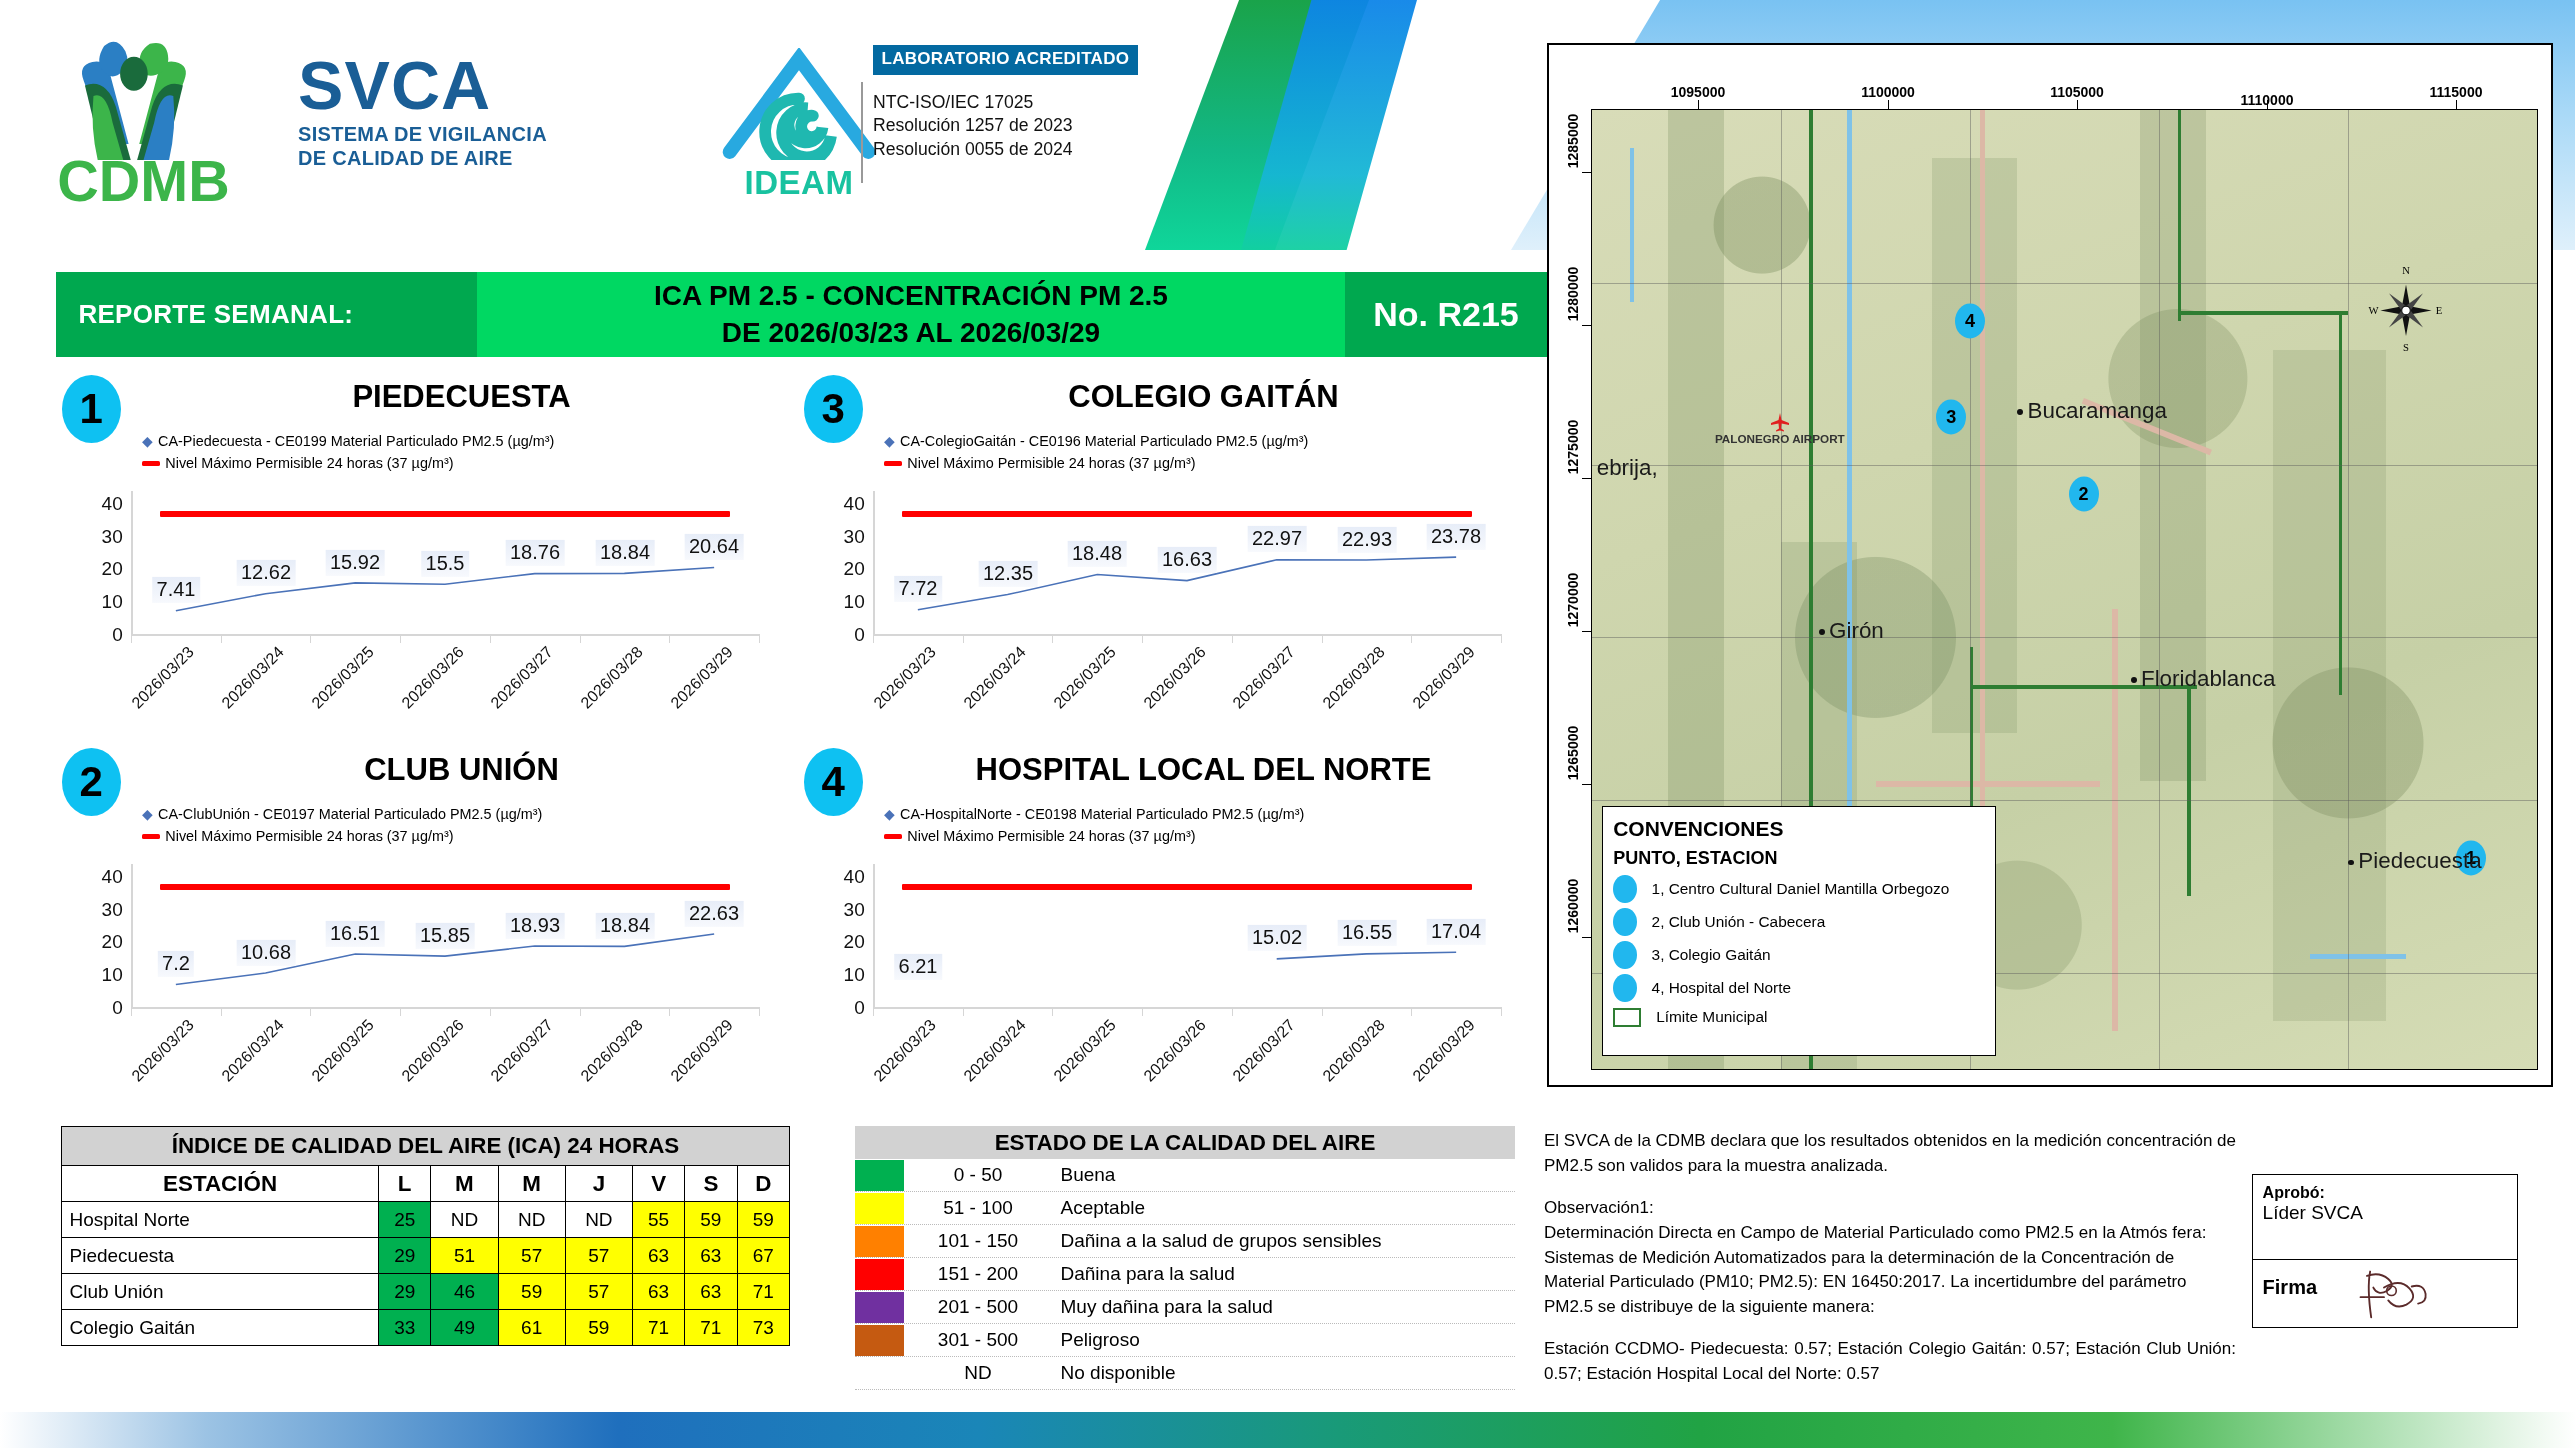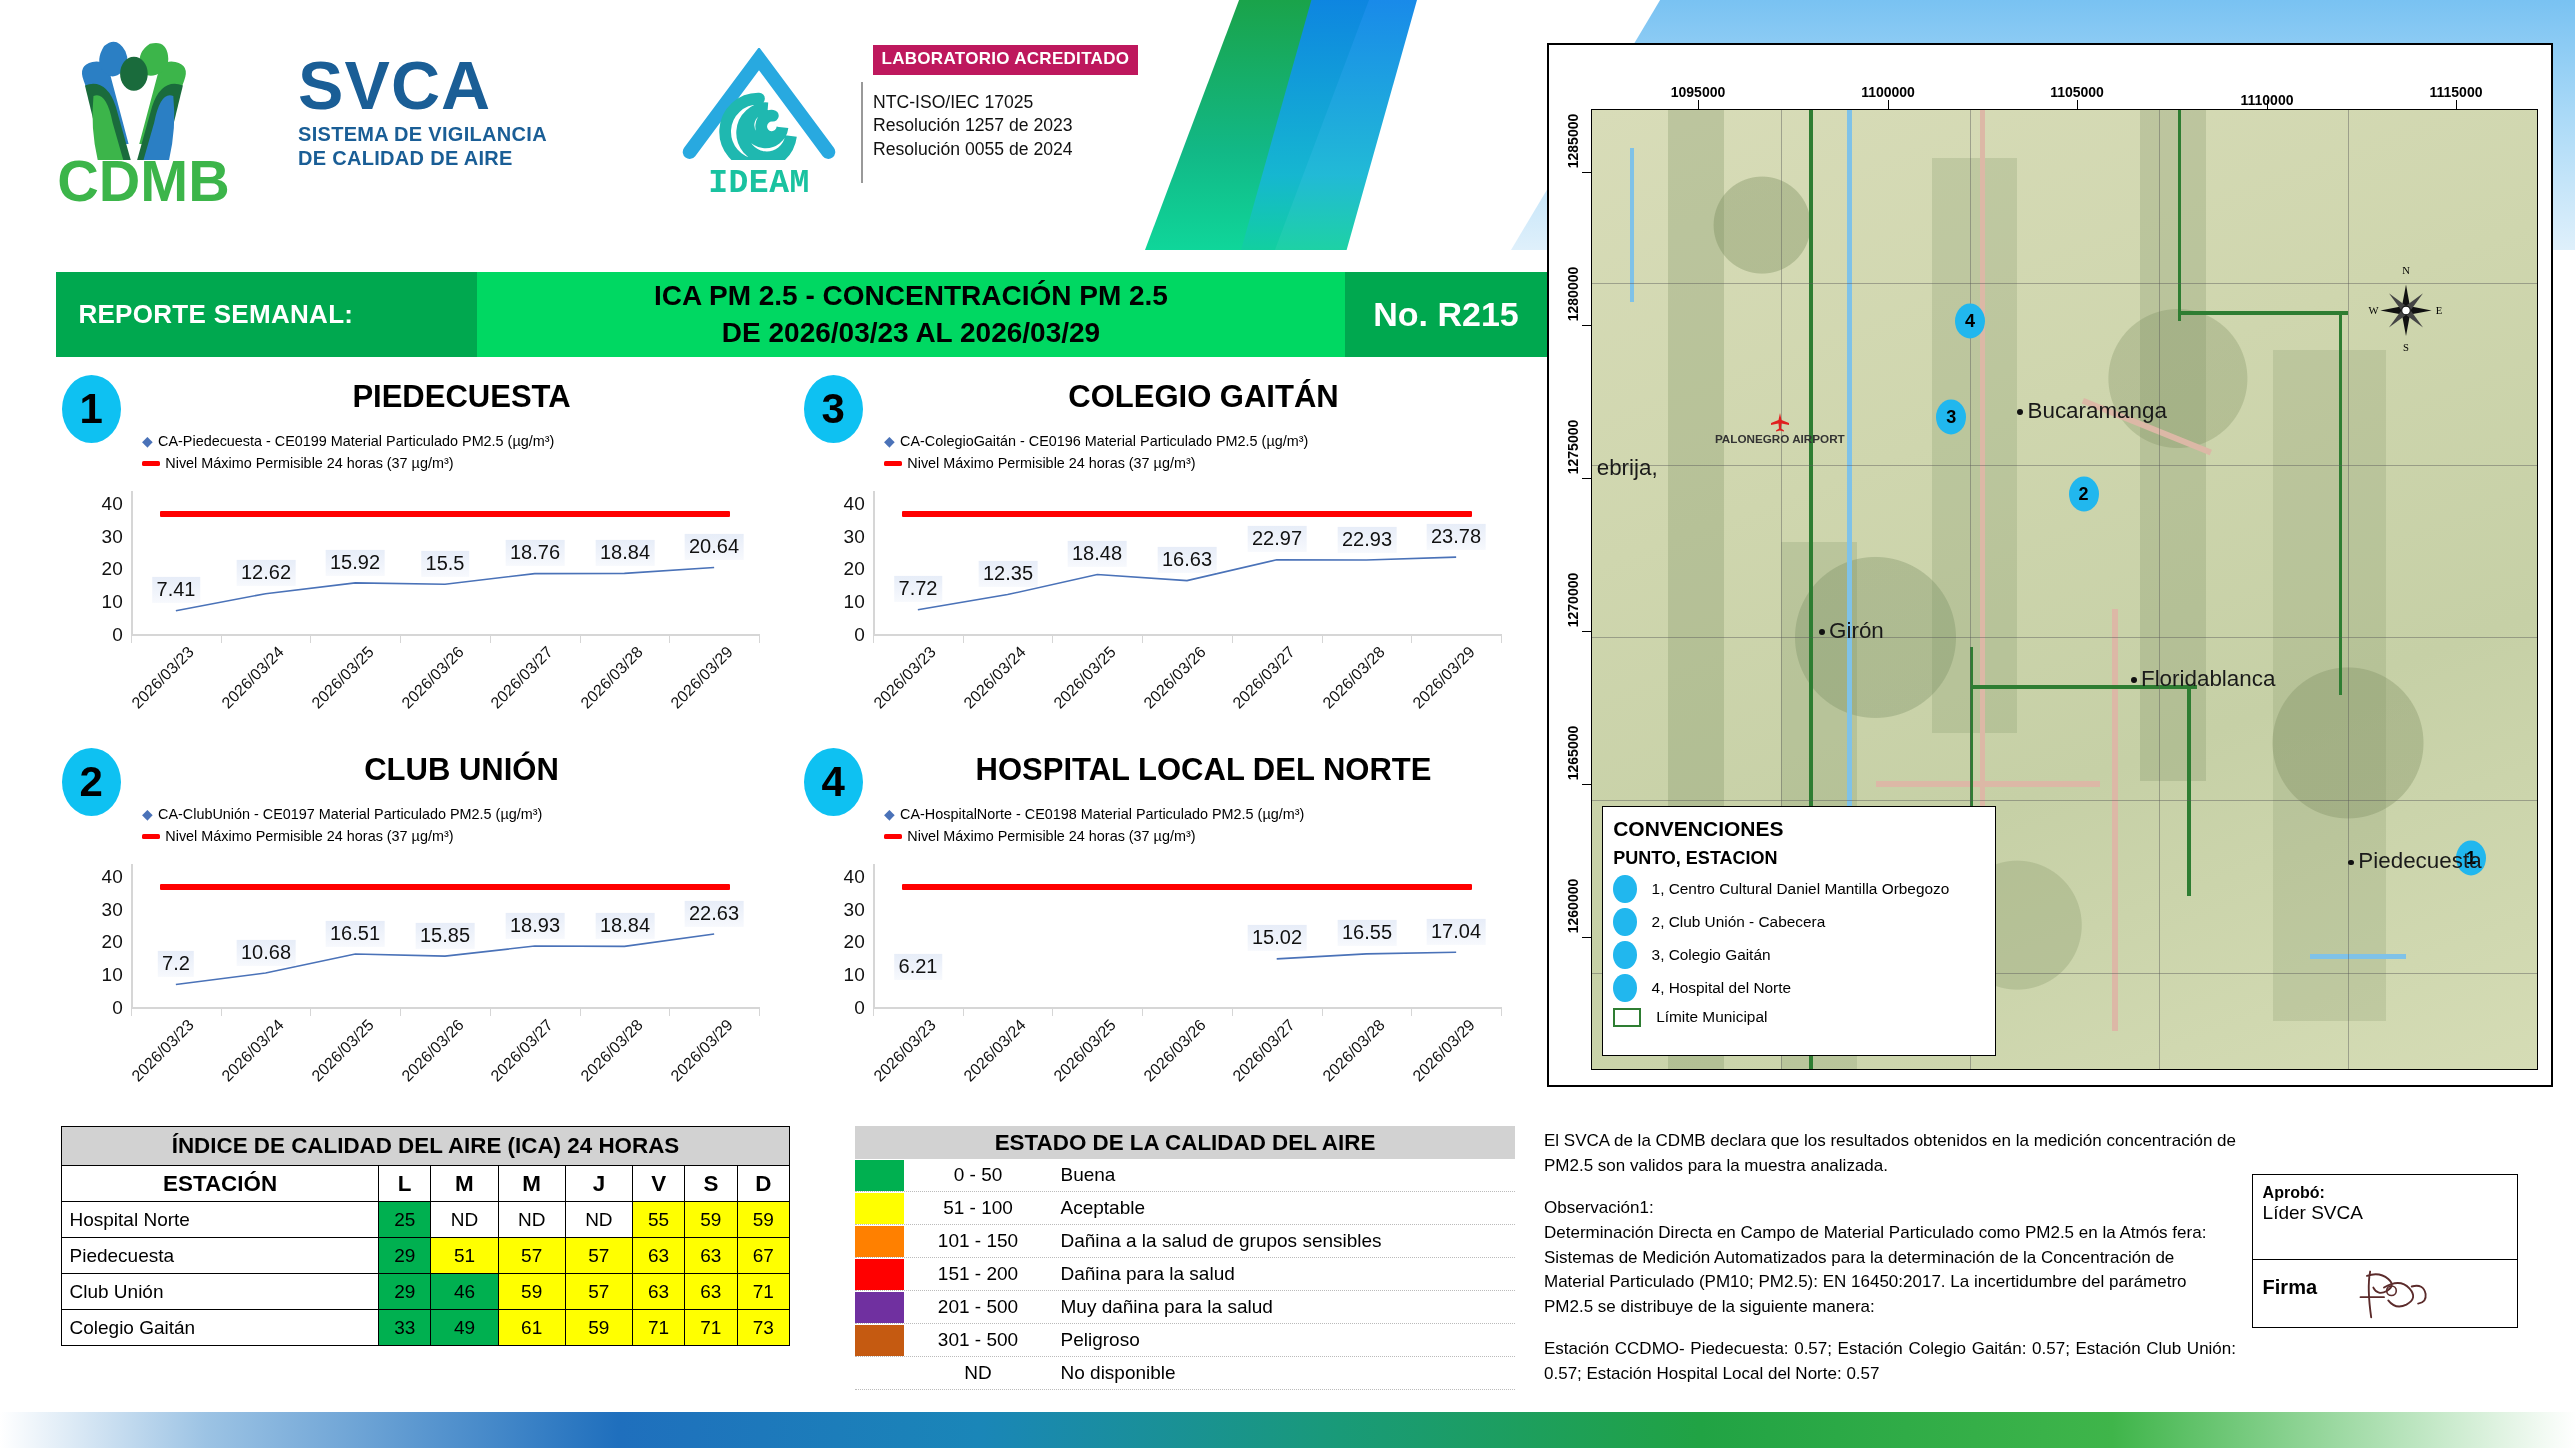--- a/index.html
+++ b/index.html
@@ -35,27 +35,27 @@
 
   
   #cdmb { position:absolute; left:53px; top:32px; width:181px; height:176px; }
   #cdmb svg { width:100%; height:100%; }
   
   #svca { position:absolute; left:298px; top:51px; width:341px; }
   #svca .big { font-size:68px; font-weight:bold; color:#1a5e96; letter-spacing:1.1px; line-height:1; font-family:"Liberation Sans",sans-serif; }
   #svca .sub { font-size:20px; font-weight:bold; color:#1a5e96; line-height:1.18; margin-top:4.3px; letter-spacing:0.3px;}
 
   
-  #ideam { position:absolute; left:679px; top:48px; width:160px; height:154px;font-family:Liberation Mono, monospace; }
+  #ideam { position:absolute; left:719px; top:48px; width:160px; height:154px; }
   #ideam .word { position:absolute; bottom:0; left:0; width:160px; text-align:center;
      font-size:33px; font-weight:bold; color:#19c2a0; letter-spacing:0.5px; }
 
   
   #accred { position:absolute; left:873px; top:45px; width:330px; }
-  #accred .badge { display:inline-block; background:#be185d; color:#fff; font-weight:bold;
+  #accred .badge { display:inline-block; background:#0369a1; color:#fff; font-weight:bold;
       font-size:17px; padding:4.3px 8.5px 5.3px 8.5px; letter-spacing:0.3px; }
   #accred .lines { margin-top:16px; font-size:17.6px; line-height:1.35; color:#111; }
   #accred .vbar { position:absolute; left:-11.7px; top:37px; width:1.6px; height:101px; background:#999; }
 
   
   #titlebar { position:absolute; left:56px; top:272px; width:1491px; height:85px; display:flex; }
   #titlebar .tb-left  { width:421px; background:#00a84f; color:#fff; font-size:26px; font-weight:bold;
         display:flex; align-items:center; padding-left:22.4px; letter-spacing:0.3px;}
   #titlebar .tb-mid   { flex:1; background:#00d862; color:#000; display:flex; flex-direction:column;
         align-items:center; justify-content:center; font-weight:bold; font-size:28px; line-height:1.3; }

